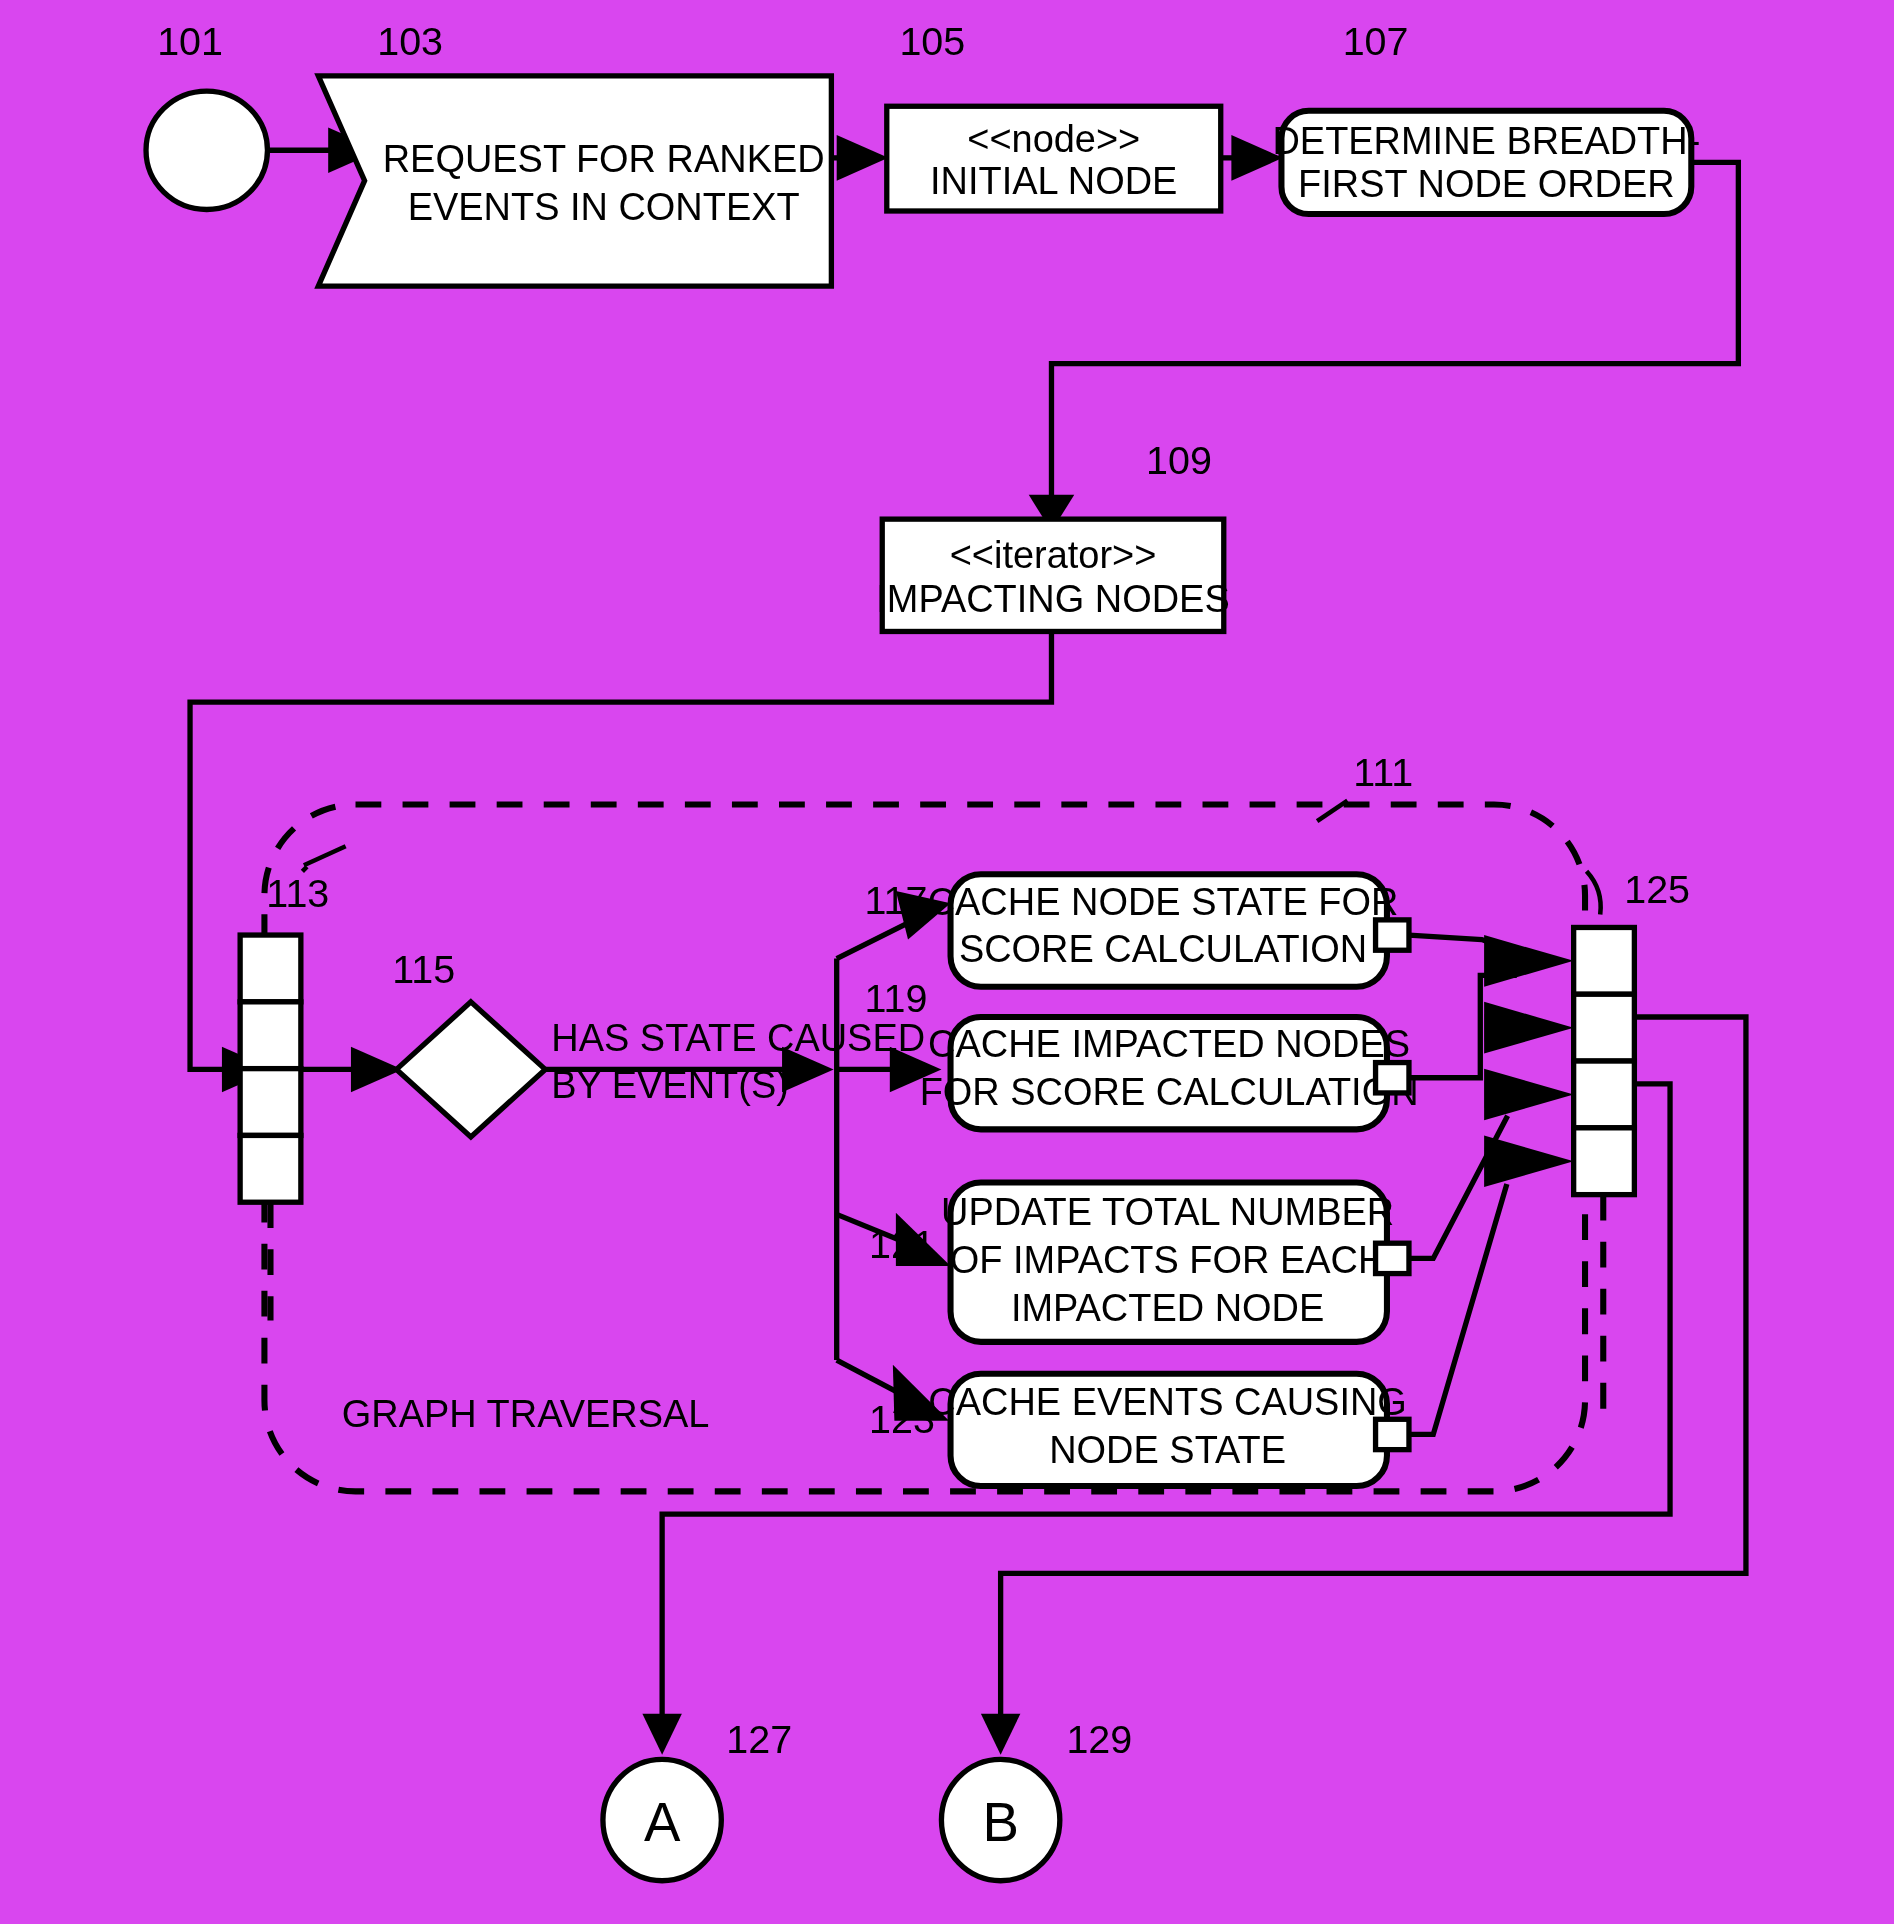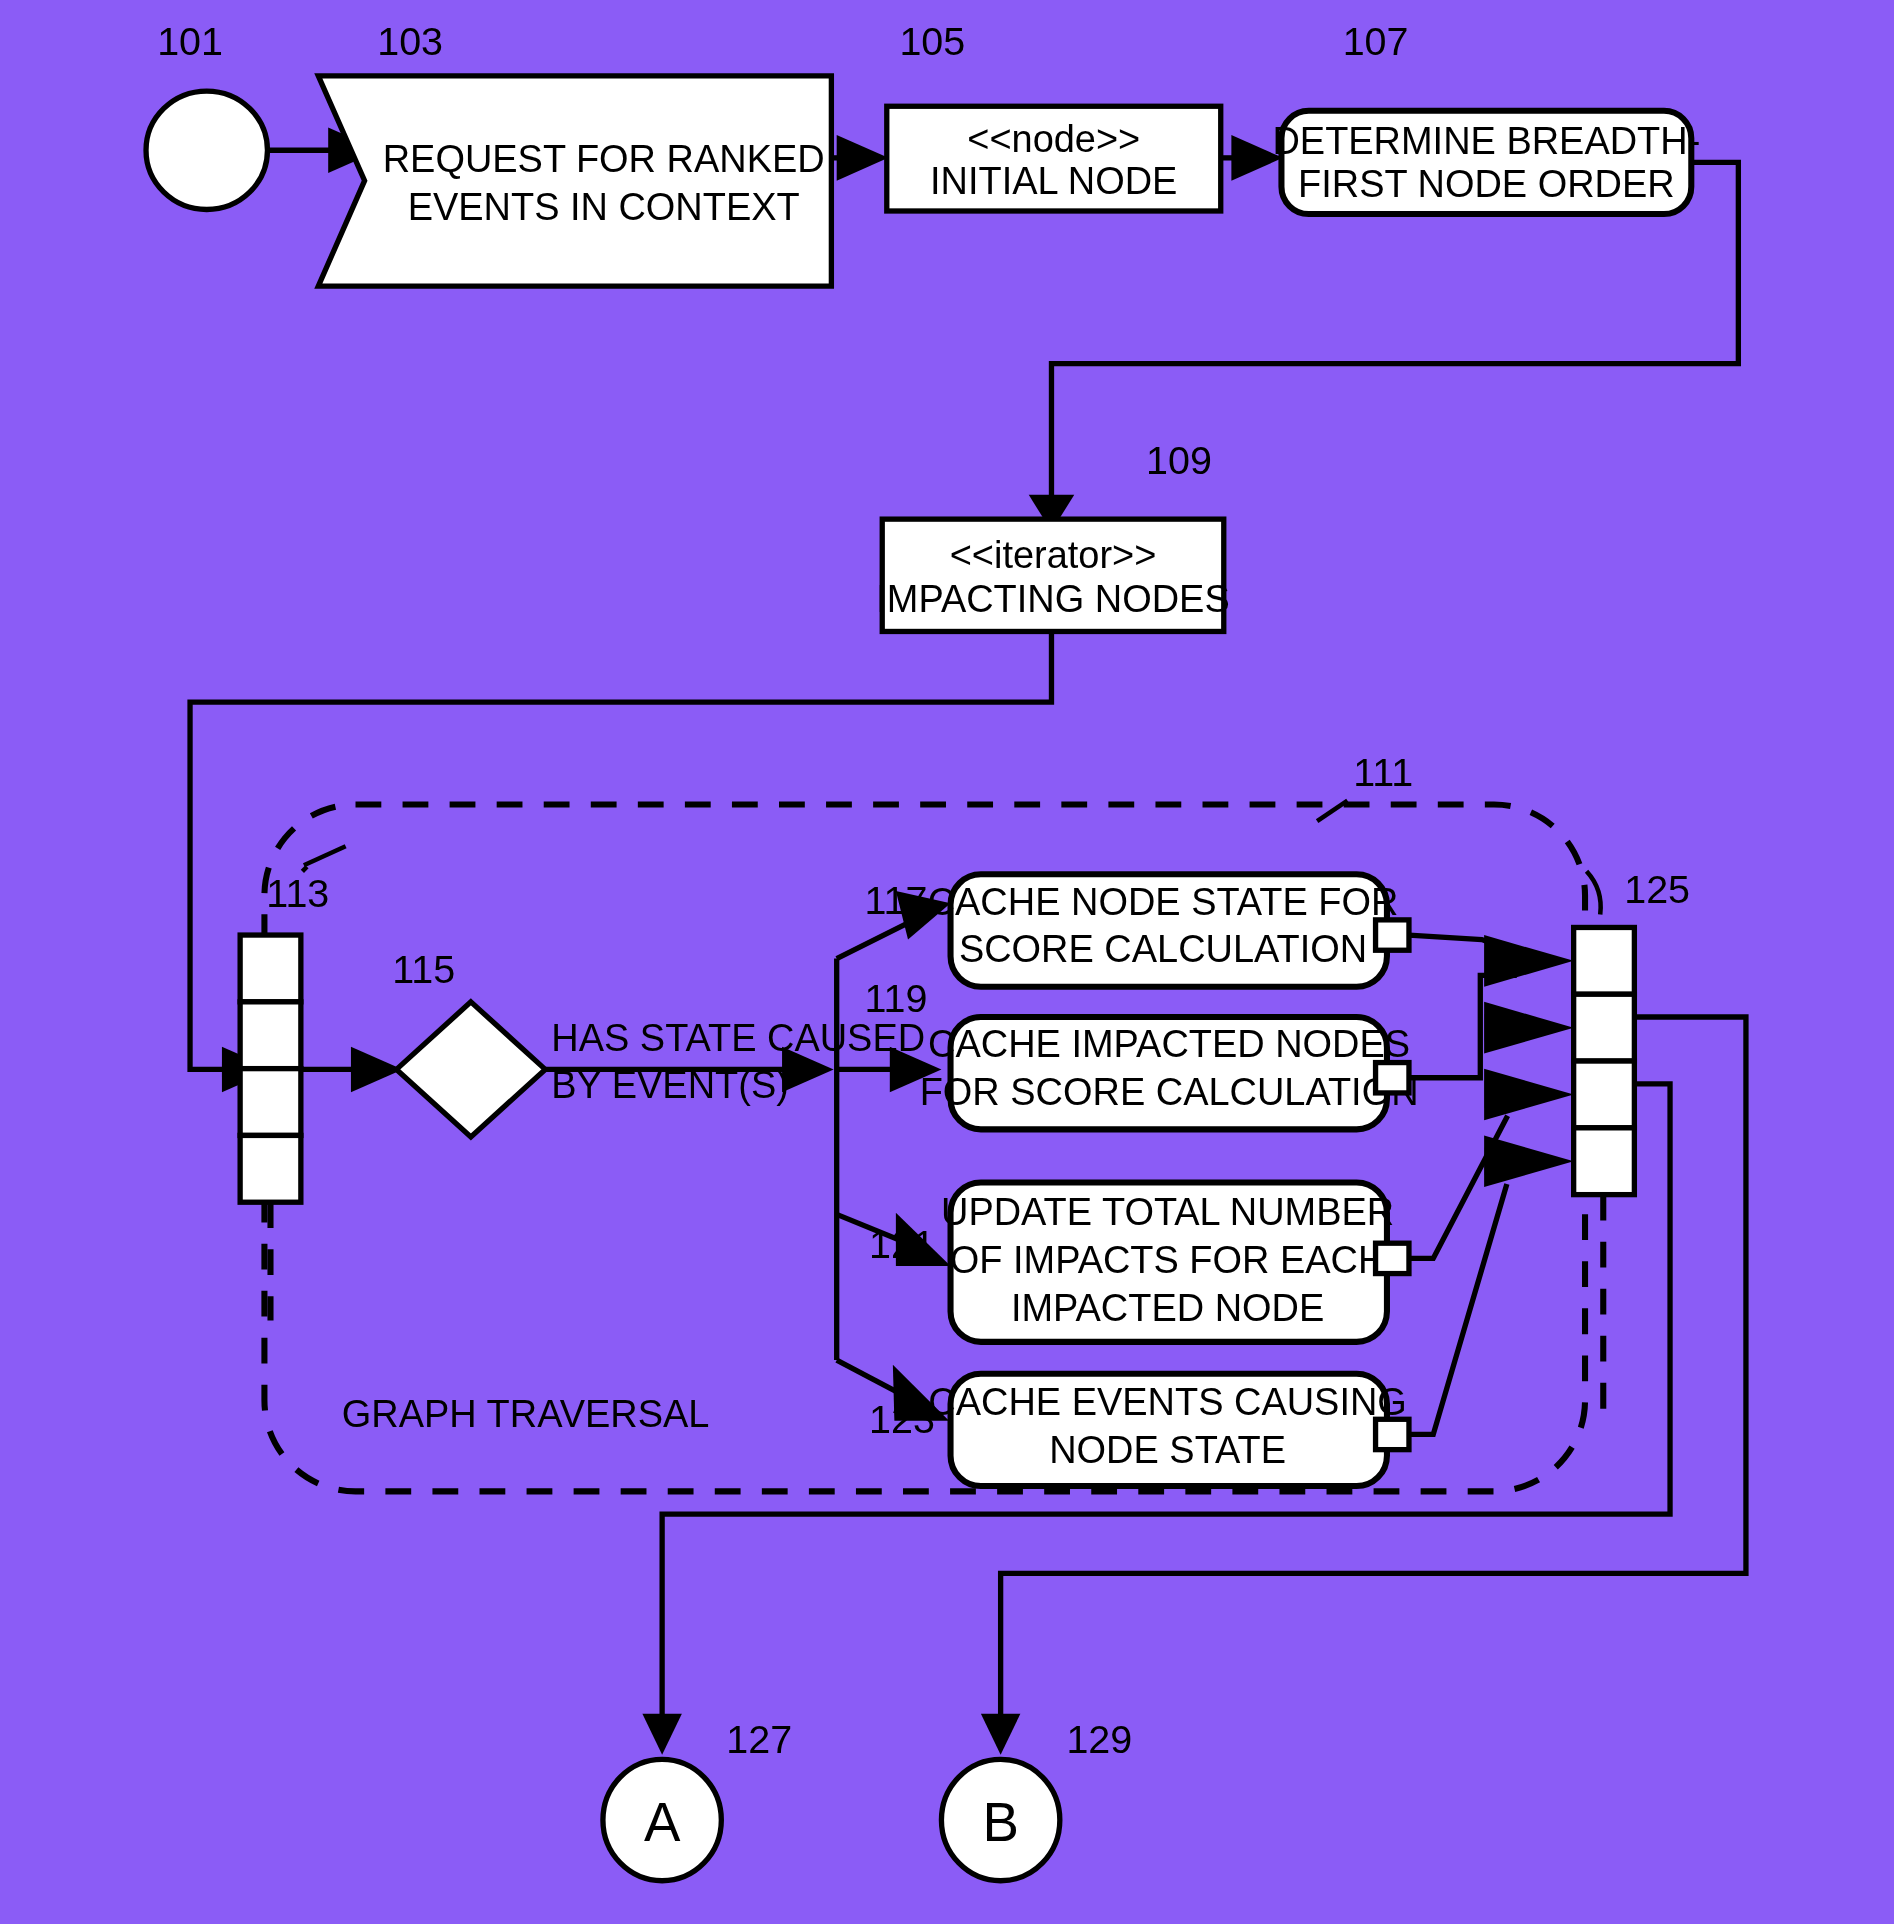--- a/index.html
+++ b/index.html
@@ -8,21 +8,21 @@
     padding: 0;
     background: #ffffff;
   }
   body {
     font-family: "Liberation Sans", sans-serif;
   }
   #diagram-root {
     position: relative;
     width: 1895px;
     height: 1924px;
-    background: #8b5cf6;
+    background: #d946ef;
     overflow: hidden;
   }
   svg#flow {
     display: block;
     width: 1895px;
     height: 1924px;
   }
   text {
     font-family: "Liberation Sans", sans-serif;
     fill: #000000;

